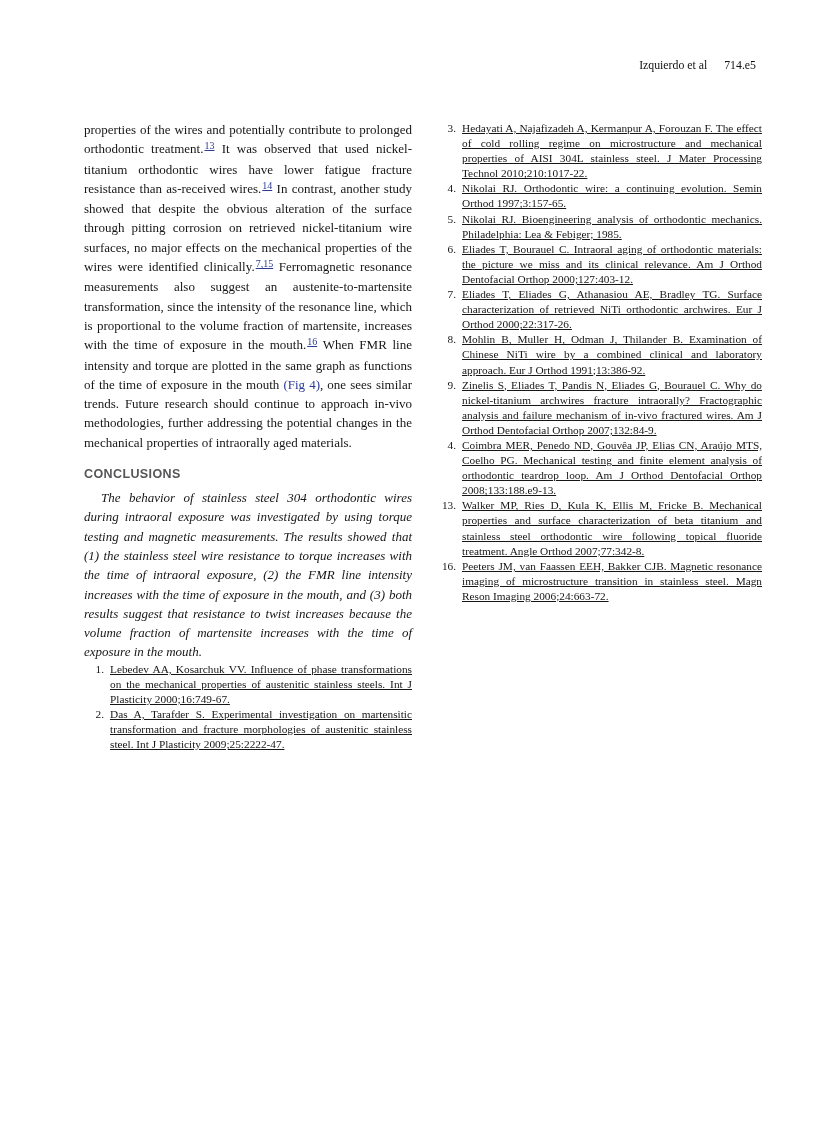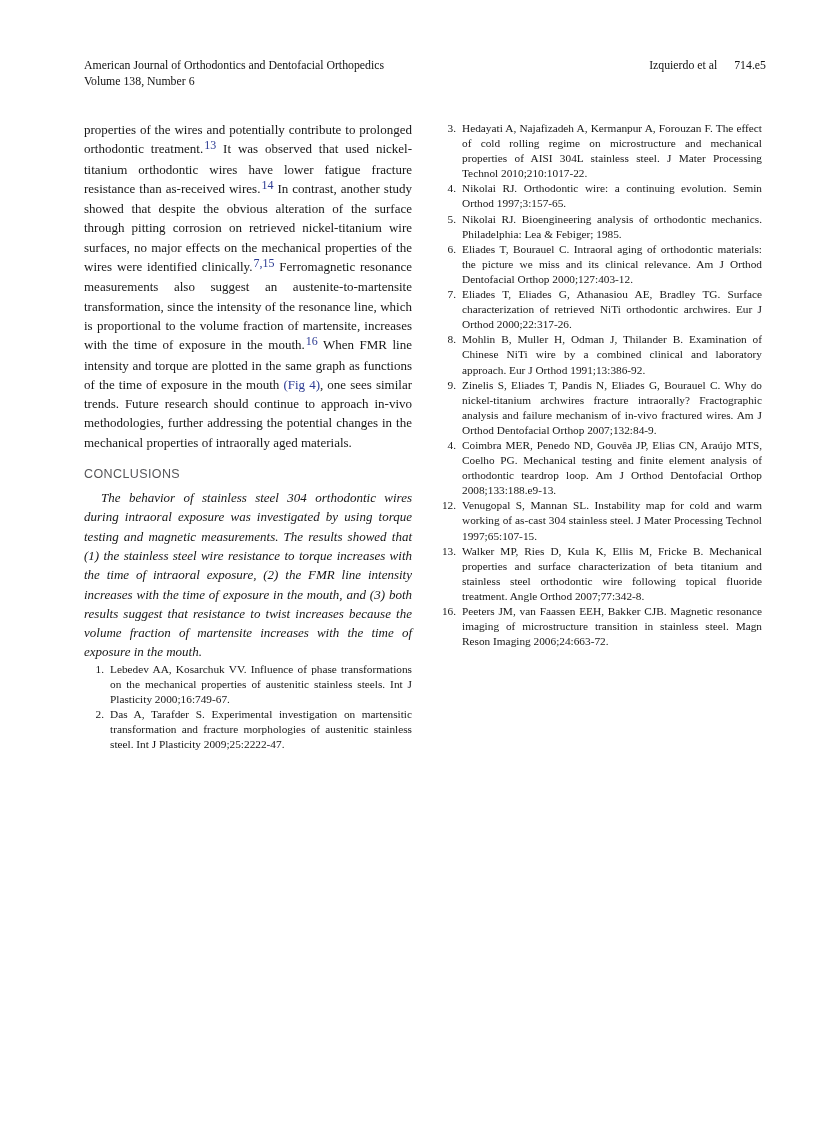--- a/index.html
+++ b/index.html
@@ -11,69 +11,65 @@
     color:#161616;
     margin:0 auto;
     overflow:hidden;
   }
   
   .running-head-left{
     position:absolute;left:84px;top:58px;width:420px;
     font-size:11.8px;line-height:15.5px;color:#111111;
   }
   .running-head-right{
-    position:absolute;right:72px;top:58px;
+    position:absolute;right:82px;top:58px;
     font-size:11.8px;line-height:15.5px;color:#111111;
     white-space:nowrap;
   }
   .running-head-right .authors{margin-right:14px;}
   
   .col-left{
     position:absolute;left:84px;top:120px;width:328px;
   }
   .col-right{
     position:absolute;left:436px;top:121px;width:326px;
   }
   
   .body-par{
     font-size:13px;line-height:19.3px;text-align:justify;
     margin:0;
   }
   .body-par .cite{
-    color:#2b3a92;font-size:12px;position:relative;top:-4px;
-    padding-left:1px;cursor:pointer;
+    color:#2b3a92;font-size:10px;position:relative;top:-4px;
+    padding-left:1px;cursor:pointer;text-decoration:underline;
   }
   .fig-link{color:#2b3a92;cursor:pointer;}
   
   .sec-heading{
     font-family:"Liberation Sans", sans-serif;
     font-size:12.5px;letter-spacing:.4px;color:#565659;
-    margin:15px 0 7px 0;font-weight:400;
+    margin:15px 0 7px 0;font-weight:700;
   }
   .indent-first{text-indent:17px;font-style:italic;}
   
   .ref-list{margin:0;padding:0;list-style:none;}
   .ref-item{
     display:flex;
     font-size:11.3px;line-height:15.1px;
   }
   .ref-num{
     flex:none;width:20px;text-align:right;margin-right:6px;
   }
-  .ref-text{flex:1;text-align:justify;}
+  .ref-text{flex:1;text-align:justify;text-decoration:underline;}
 </style>
 </head>
 <body>
 
 <div class="page">
 
-  <div class="running-head-left">
-    <div>American Journal of Orthodontics and Dentofacial Orthopedics</div>
-    <div>Volume 138, Number 6</div>
-  </div>
   <div class="running-head-right">
     <span class="authors">Izquierdo et al</span>
     <span>714.e5</span>
   </div>
 
   <div class="col-left">
     <p class="body-par"><span>properties of the wires and potentially contribute to prolonged orthodontic treatment.</span><span class="cite">13</span><span> It was observed that used nickel-titanium orthodontic wires have lower fatigue fracture resistance than as-received wires.</span><span class="cite">14</span><span> In contrast, another study showed that despite the obvious alteration of the surface through pitting corrosion on retrieved nickel-titanium wire surfaces, no major effects on the mechanical properties of the wires were identified clinically.</span><span class="cite">7,15</span><span> Ferromagnetic resonance measurements also suggest an austenite-to-martensite transformation, since the intensity of the resonance line, which is proportional to the volume fraction of martensite, increases with the time of exposure in the mouth.</span><span class="cite">16</span><span> When FMR line intensity and torque are plotted in the same graph as functions of the time of exposure in the mouth </span><span class="fig-link">(Fig 4)</span><span>, one sees similar trends. Future research should continue to approach in-vivo methodologies, further addressing the potential changes in the mechanical properties of intraorally aged materials.</span></p>
 
     <h2 class="sec-heading">CONCLUSIONS</h2>
     <p class="body-par indent-first">The behavior of stainless steel 304 orthodontic wires during intraoral exposure was investigated by using torque testing and magnetic measurements. The results showed that (1) the stainless steel wire resistance to torque increases with the time of intraoral exposure, (2) the FMR line intensity increases with the time of exposure in the mouth, and (3) both results suggest that resistance to twist increases because the volume fraction of martensite increases with the time of exposure in the mouth.</p>
@@ -118,24 +114,20 @@
         </li>
         <li class="ref-item">
           <span class="ref-num">9.</span>
           <span class="ref-text">Zinelis S, Eliades T, Pandis N, Eliades G, Bourauel C. Why do nickel-titanium archwires fracture intraorally? Fractographic analysis and failure mechanism of in-vivo fractured wires. Am J Orthod Dentofacial Orthop 2007;132:84-9.</span>
         </li>
         <li class="ref-item">
           <span class="ref-num">4.</span>
           <span class="ref-text">Coimbra MER, Penedo ND, Gouvêa JP, Elias CN, Araújo MTS, Coelho PG. Mechanical testing and finite element analysis of orthodontic teardrop loop. Am J Orthod Dentofacial Orthop 2008;133:188.e9-13.</span>
         </li>
         <li class="ref-item">
-          <span class="ref-num">12.</span>
-          <span class="ref-text">Venugopal S, Mannan SL. Instability map for cold and warm working of as-cast 304 stainless steel. J Mater Processing Technol 1997;65:107-15.</span>
-        </li>
-        <li class="ref-item">
           <span class="ref-num">13.</span>
           <span class="ref-text">Walker MP, Ries D, Kula K, Ellis M, Fricke B. Mechanical properties and surface characterization of beta titanium and stainless steel orthodontic wire following topical fluoride treatment. Angle Orthod 2007;77:342-8.</span>
         </li>
         <li class="ref-item">
           <span class="ref-num">16.</span>
           <span class="ref-text">Peeters JM, van Faassen EEH, Bakker CJB. Magnetic resonance imaging of microstructure transition in stainless steel. Magn Reson Imaging 2006;24:663-72.</span>
         </li>
       </ol>
   </div>
 

